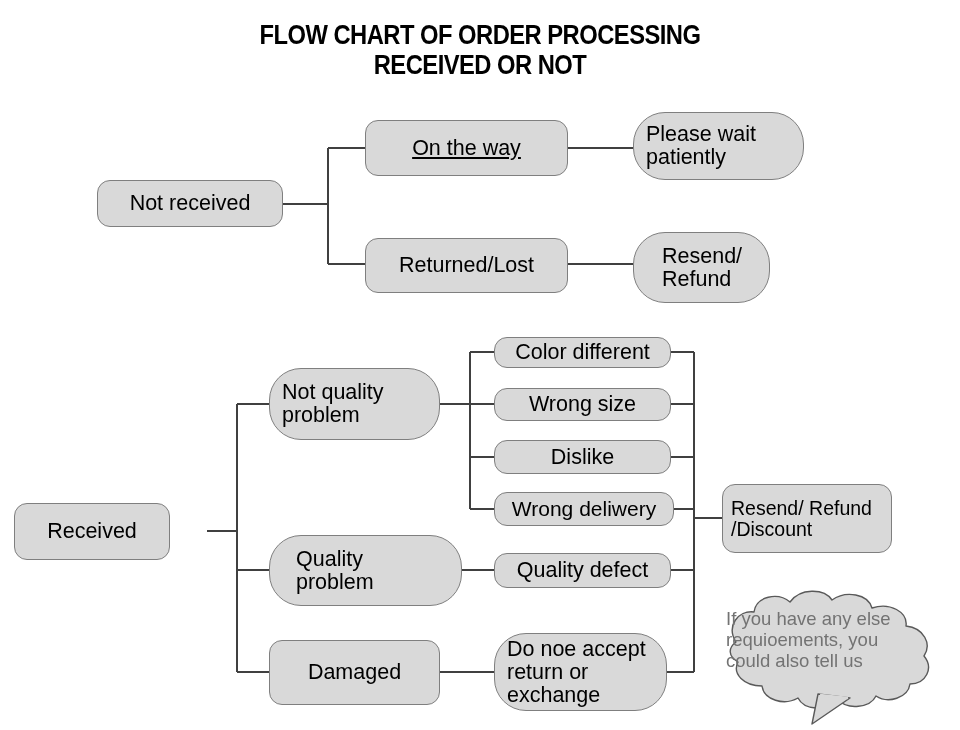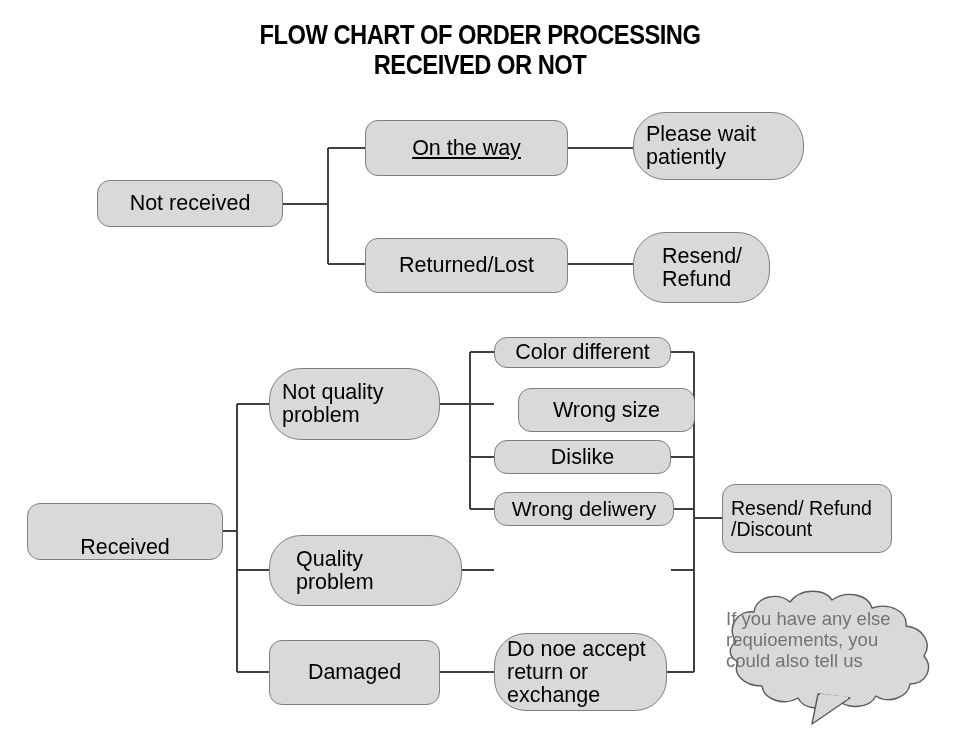--- a/index.html
+++ b/index.html
@@ -157,21 +157,21 @@
 
   <div class="node center" style="left:365px; top:238px; width:203px; height:55px;">
     <span>Returned/Lost</span>
   </div>
 
   <div class="node left pad-l" style="left:633px; top:232px; width:137px; height:71px; padding-left:28px;">
     <span>Resend/
 Refund</span>
   </div>
 
-  <div class="node center" style="left:27px; top:503px; width:196px; height:57px;align-items:flex-end;">
+  <div class="node center" style="left:14px; top:503px; width:156px; height:57px;">
     <span>Received</span>
   </div>
 
   <div class="node left pad-l" style="left:269px; top:368px; width:171px; height:72px;">
     <span>Not quality
 problem</span>
   </div>
 
   <div class="node left pad-l" style="left:269px; top:535px; width:193px; height:71px; padding-left:26px;">
     <span>Quality
@@ -179,32 +179,35 @@
   </div>
 
   <div class="node center" style="left:269px; top:640px; width:171px; height:65px;">
     <span>Damaged</span>
   </div>
 
   <div class="node center" style="left:494px; top:337px; width:177px; height:31px;">
     <span>Color different</span>
   </div>
 
-  <div class="node center" style="left:494px; top:388px; width:177px; height:44px;margin-left:24px;">
+  <div class="node center" style="left:494px; top:388px; width:177px; height:33px;">
     <span>Wrong size</span>
   </div>
 
   <div class="node center" style="left:494px; top:440px; width:177px; height:34px;">
     <span>Dislike</span>
   </div>
 
   <div class="node center tight" style="left:494px; top:492px; width:180px; height:34px;">
     <span>Wrong deliwery</span>
   </div>
 
+  <div class="node center" style="left:494px; top:553px; width:177px; height:35px;">
+    <span>Quality defect</span>
+  </div>
 
   <div class="node left pad-l" style="left:494px; top:633px; width:173px; height:78px;">
     <span>Do noe accept
 return or
 exchange</span>
   </div>
 
   <div class="node left tight" style="left:722px; top:484px; width:170px; height:69px; padding-left:8px; font-size:19.5px;">
     <span>Resend/ Refund
 /Discount</span>

